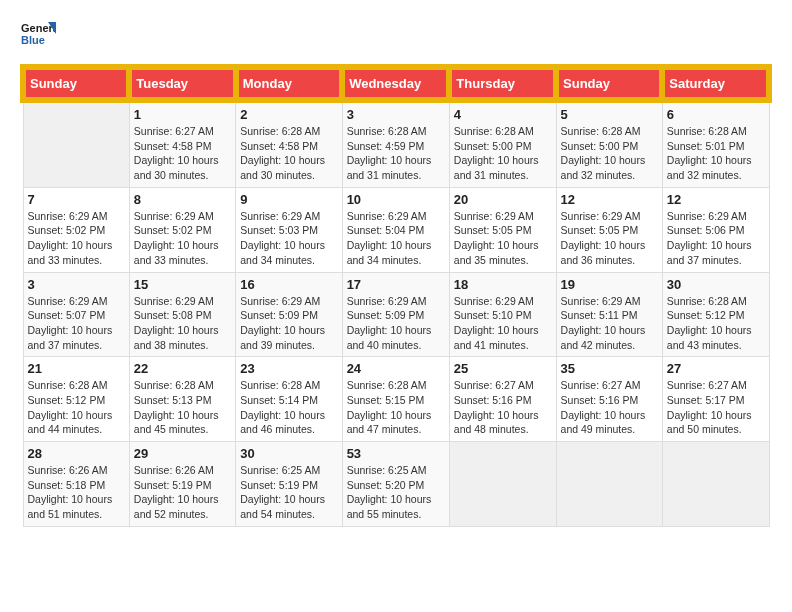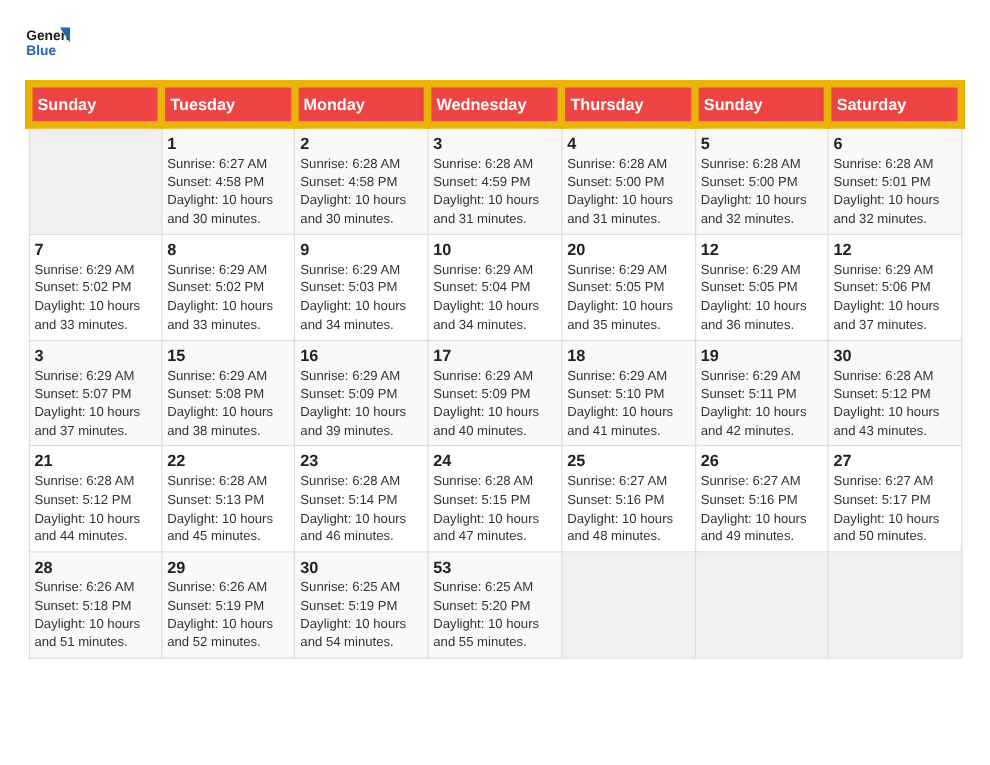--- a/index.html
+++ b/index.html
@@ -213,21 +213,21 @@
         </td>
         <td>
           <span class="day-num">24</span>
           <div class="day-info">Sunrise: 6:28 AM<br>Sunset: 5:15 PM<br>Daylight: 10 hours<br>and 47 minutes.</div>
         </td>
         <td>
           <span class="day-num">25</span>
           <div class="day-info">Sunrise: 6:27 AM<br>Sunset: 5:16 PM<br>Daylight: 10 hours<br>and 48 minutes.</div>
         </td>
         <td>
-          <span class="day-num">26</span>
+          <span class="day-num">35</span>
           <div class="day-info">Sunrise: 6:27 AM<br>Sunset: 5:16 PM<br>Daylight: 10 hours<br>and 49 minutes.</div>
         </td>
         <td>
           <span class="day-num">27</span>
           <div class="day-info">Sunrise: 6:27 AM<br>Sunset: 5:17 PM<br>Daylight: 10 hours<br>and 50 minutes.</div>
         </td>
       </tr>
       <tr>
         <td>
           <span class="day-num">28</span>

